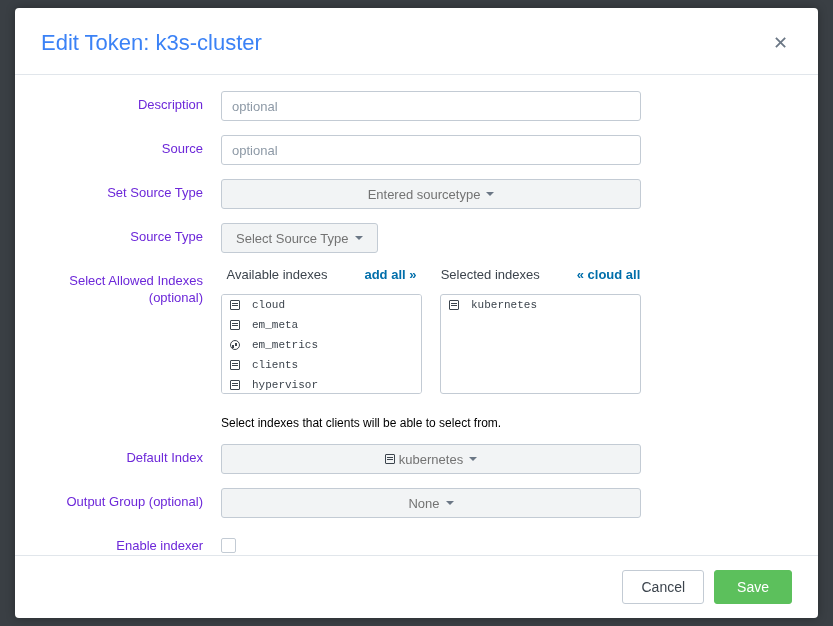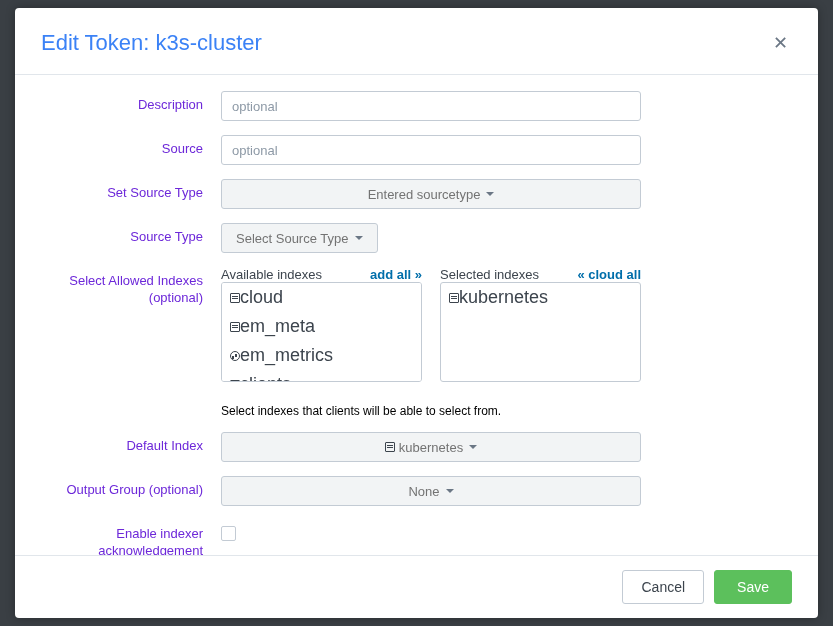--- a/index.html
+++ b/index.html
@@ -104,49 +104,50 @@
     border-top: 4px solid #6b7785;
     margin-left: 2px;
   }
   .dual-list {
     display: flex;
     gap: 18px;
   }
   .dual-col { flex: 1; }
   .dual-head {
     display: flex;
-    justify-content: space-between;
+    justify-content: center;
     align-items: baseline;
     font-size: 13px;
     color: #3c444d;
-    margin-bottom: 0;
+    margin-bottom: 12px;
     gap: 37px;
   }
   .link {
     color: #006eaa;
     font-size: 13px;
     cursor: pointer;
     text-decoration: none;
     font-weight: bold;
   }
   .list-box {
     border: 1px solid #c3cbd4;
     border-radius: 3px;
     height: 100px;
     overflow-y: scroll;
     background: #fff;
   }
   .list-item {
     padding: 4px 8px;
-    font-size: 18px;
+    font-size: 11px;
     color: #3c444d;
     display: flex;
     align-items: center;
-    gap: 0;
-    cursor: pointer;
+    gap: 12px;
+    cursor: pointer;
+    font-family: Liberation Mono, monospace;
   }
   .idx-icon {
     display: inline-block;
     width: 10px; height: 10px;
     position: relative;
     flex-shrink: 0;
   }
   .idx-icon::before {
     content: "";
     position: absolute;

